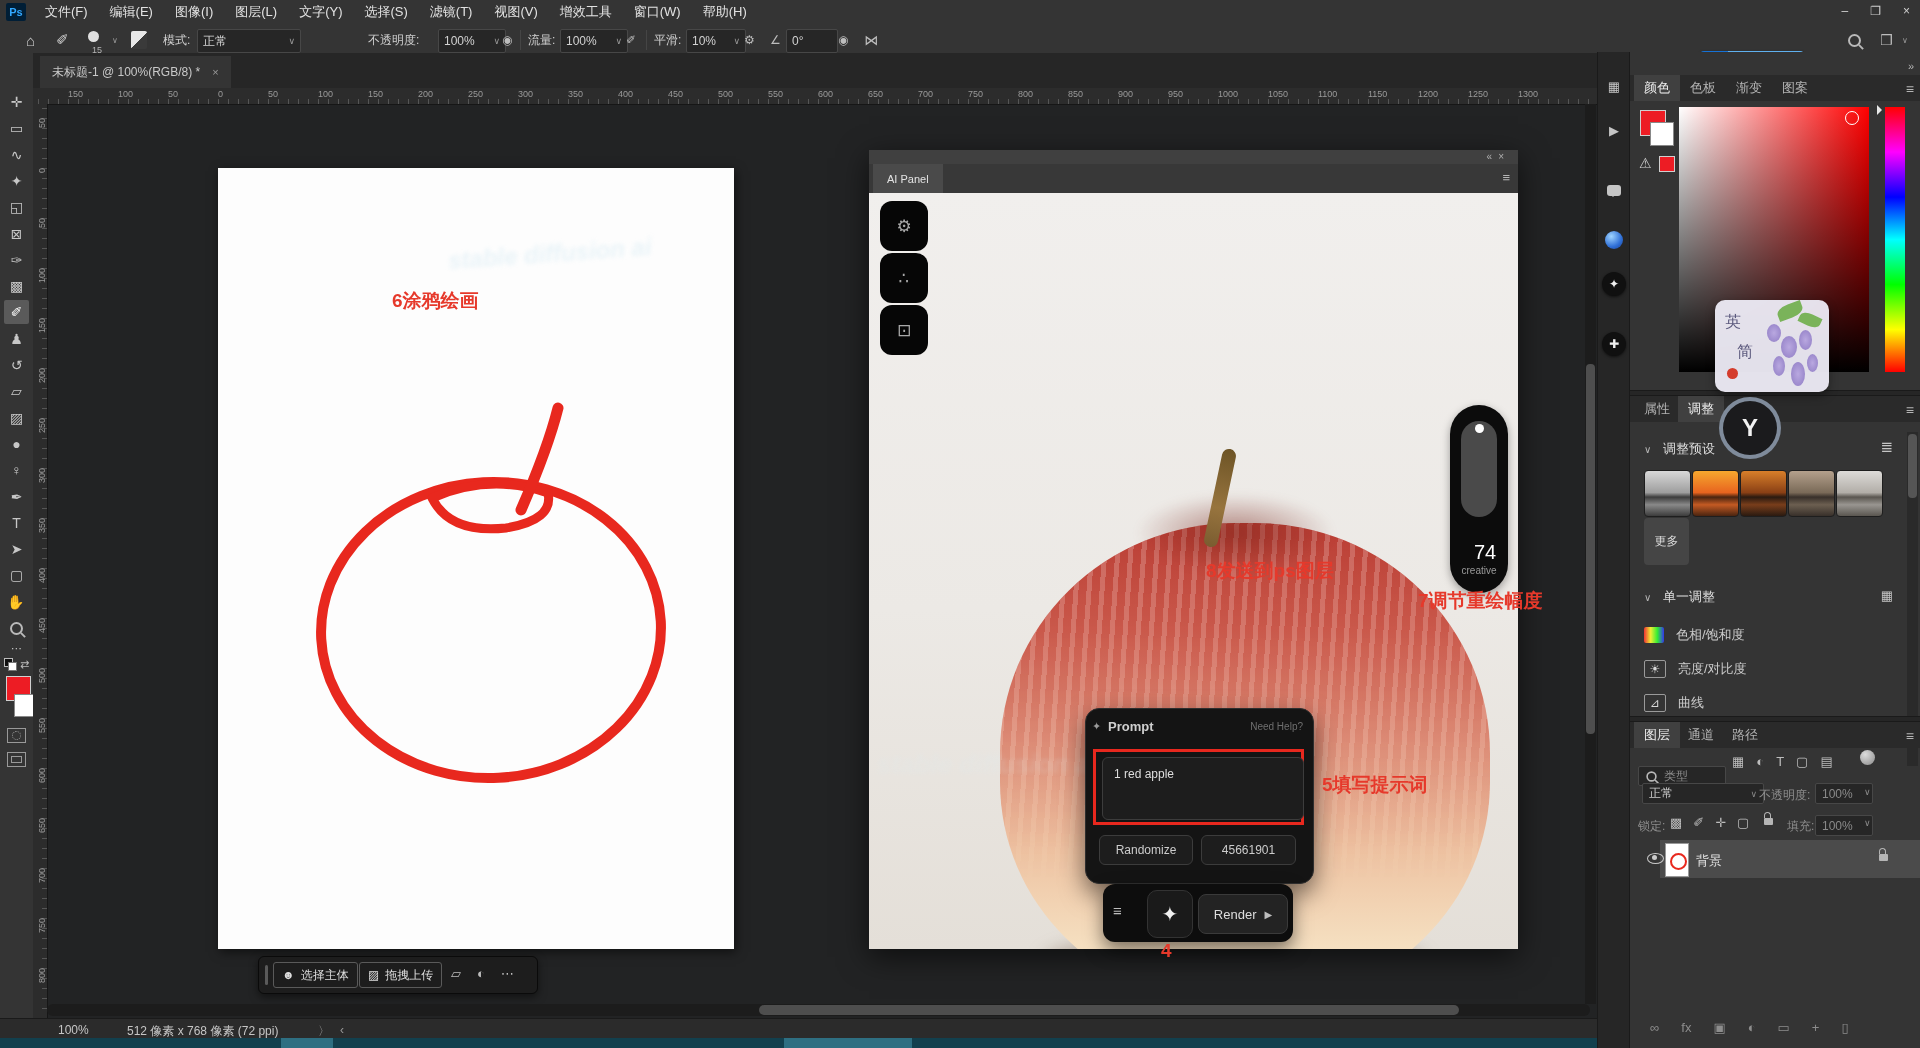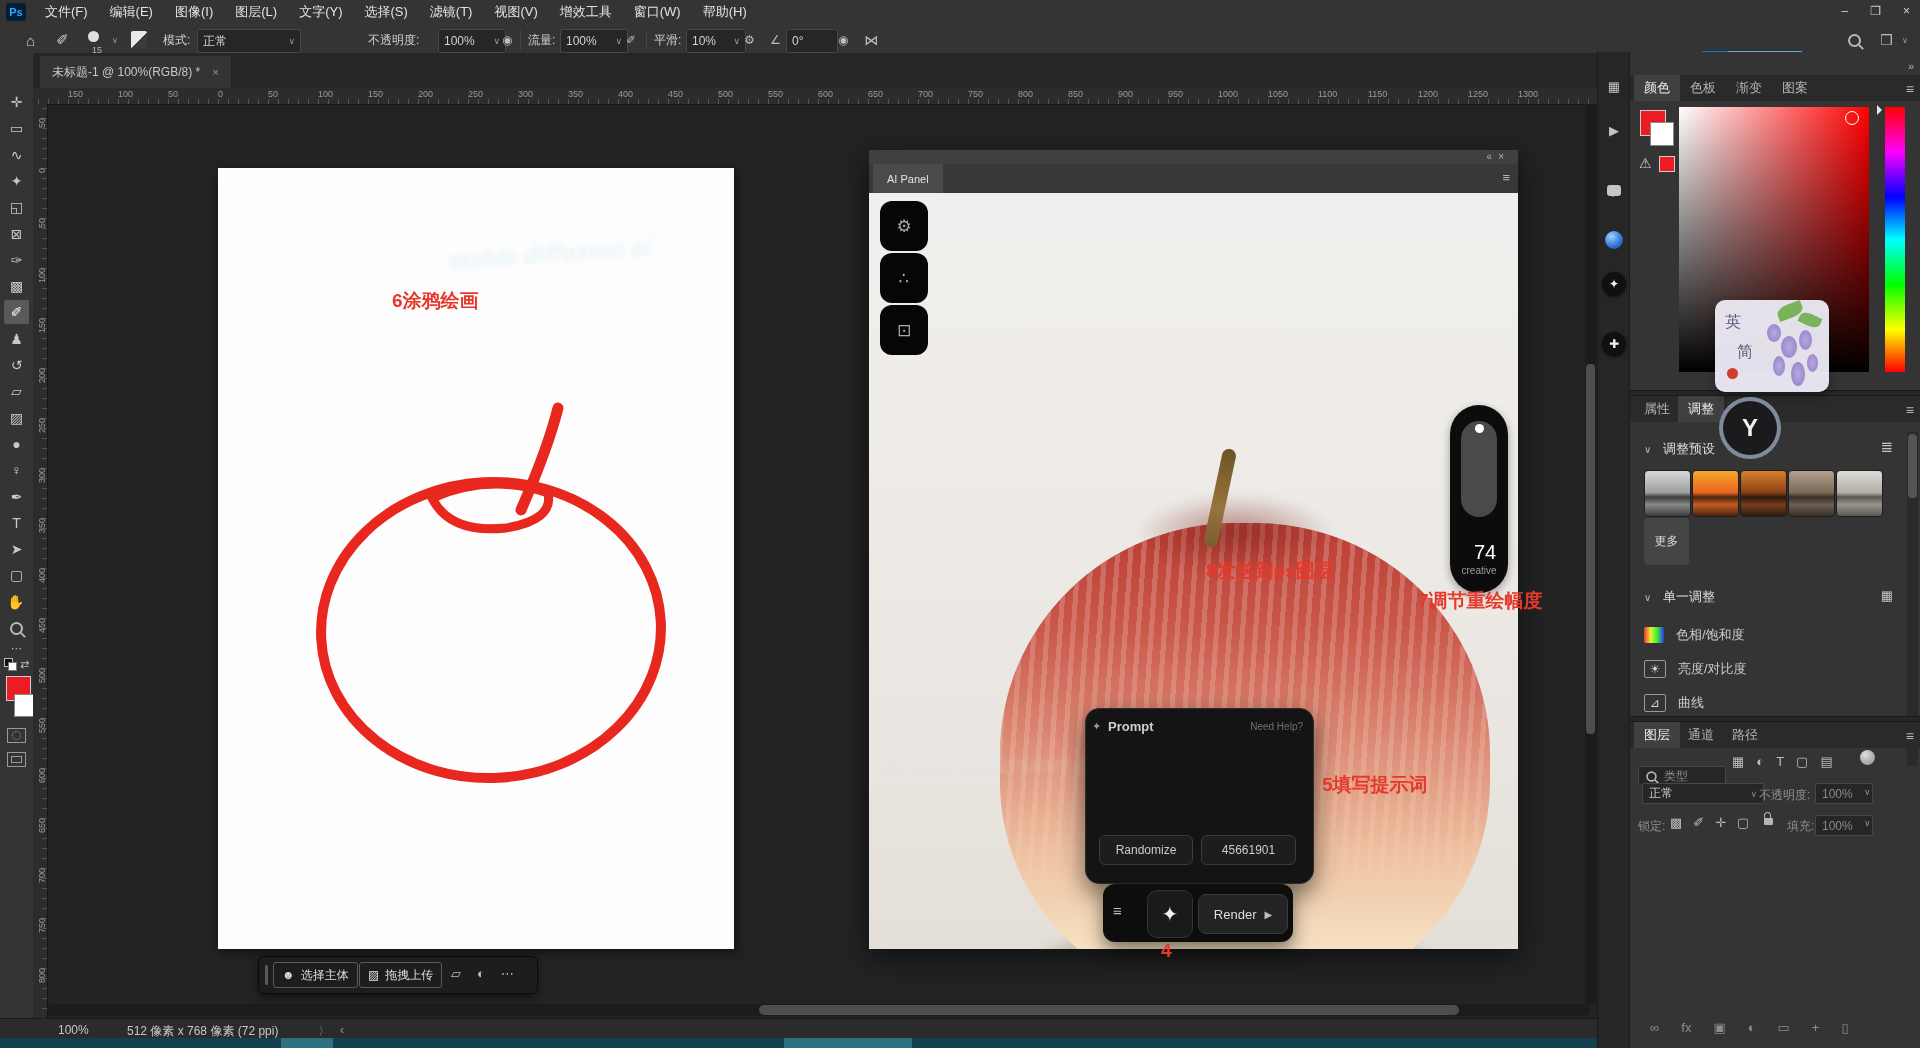--- a/index.html
+++ b/index.html
@@ -369,20 +369,23 @@
       <div class="cap">creative</div>
     </div>
     <div class="abs red-note" style="left:549px;top:438px;">7调节重绘幅度</div>
 
     <div class="prompt-panel">
       <div class="prompt-head">
         <span class="prompt-spark">✦</span>
         <span class="prompt-title">Prompt</span>
         <span class="prompt-help">Need Help?</span>
       </div>
+      <div class="prompt-redbox">
+        <div class="prompt-textarea"><span>1 red apple</span></div>
+      </div>
       <div class="prompt-btn" style="left:13px;width:92px;">
           <span>Randomize</span>
         </div>
       <div class="prompt-btn" style="left:115px;width:93px;">
           <span>45661901</span>
         </div>
     </div>
     <div class="abs red-note" style="left:453px;top:622px;">5填写提示词</div>
 
     <div class="render-bar">
@@ -554,20 +557,28 @@
         <span>▢</span>
       </div>
     <span class="abs" style="left:134px;top:761px;"><span class="padlock"></span></span>
     <span class="abs muted" style="left:157px;top:766px;">填充:</span>
     <div class="field-combo muted" style="left:185px;top:763px;width:44px;height:19px;color:#8a8a8a;">
       <span>100%</span>
     </div>
     <span class="abs muted" style="left:234px;top:766px;font-size:9px;">∨</span>
   </div>
 
+  <div class="abs layer-row">
+    <span style="position:absolute;left:-13px;top:13px;"><span class="eyeico"></span></span>
+    <span style="position:absolute;left:5px;top:3px;width:22px;height:32px;background:#fff;border:1px solid #999;display:inline-block;">
+      <span style="position:absolute;left:4px;top:9px;width:13px;height:13px;border:2px solid #e8randomize281e;border:2px solid #e8281e;border-radius:50%;display:inline-block;"></span>
+    </span>
+    <span style="position:absolute;left:36px;top:12px;color:#e0e0e0;font-size:13px;">背景</span>
+    <span style="position:absolute;right:32px;top:9px;"><span class="padlock"></span></span>
+  </div>
   <div id="layer-bottom-icons" style="position:absolute;left:1650px;top:1020px;display:flex;gap:22px;color:#8d8d8d;font-size:13px;">
       <span>∞</span>
       <span>fx</span>
       <span>▣</span>
       <span>◐</span>
       <span>▭</span>
       <span>+</span>
       <span>▯</span>
     </div>
 

